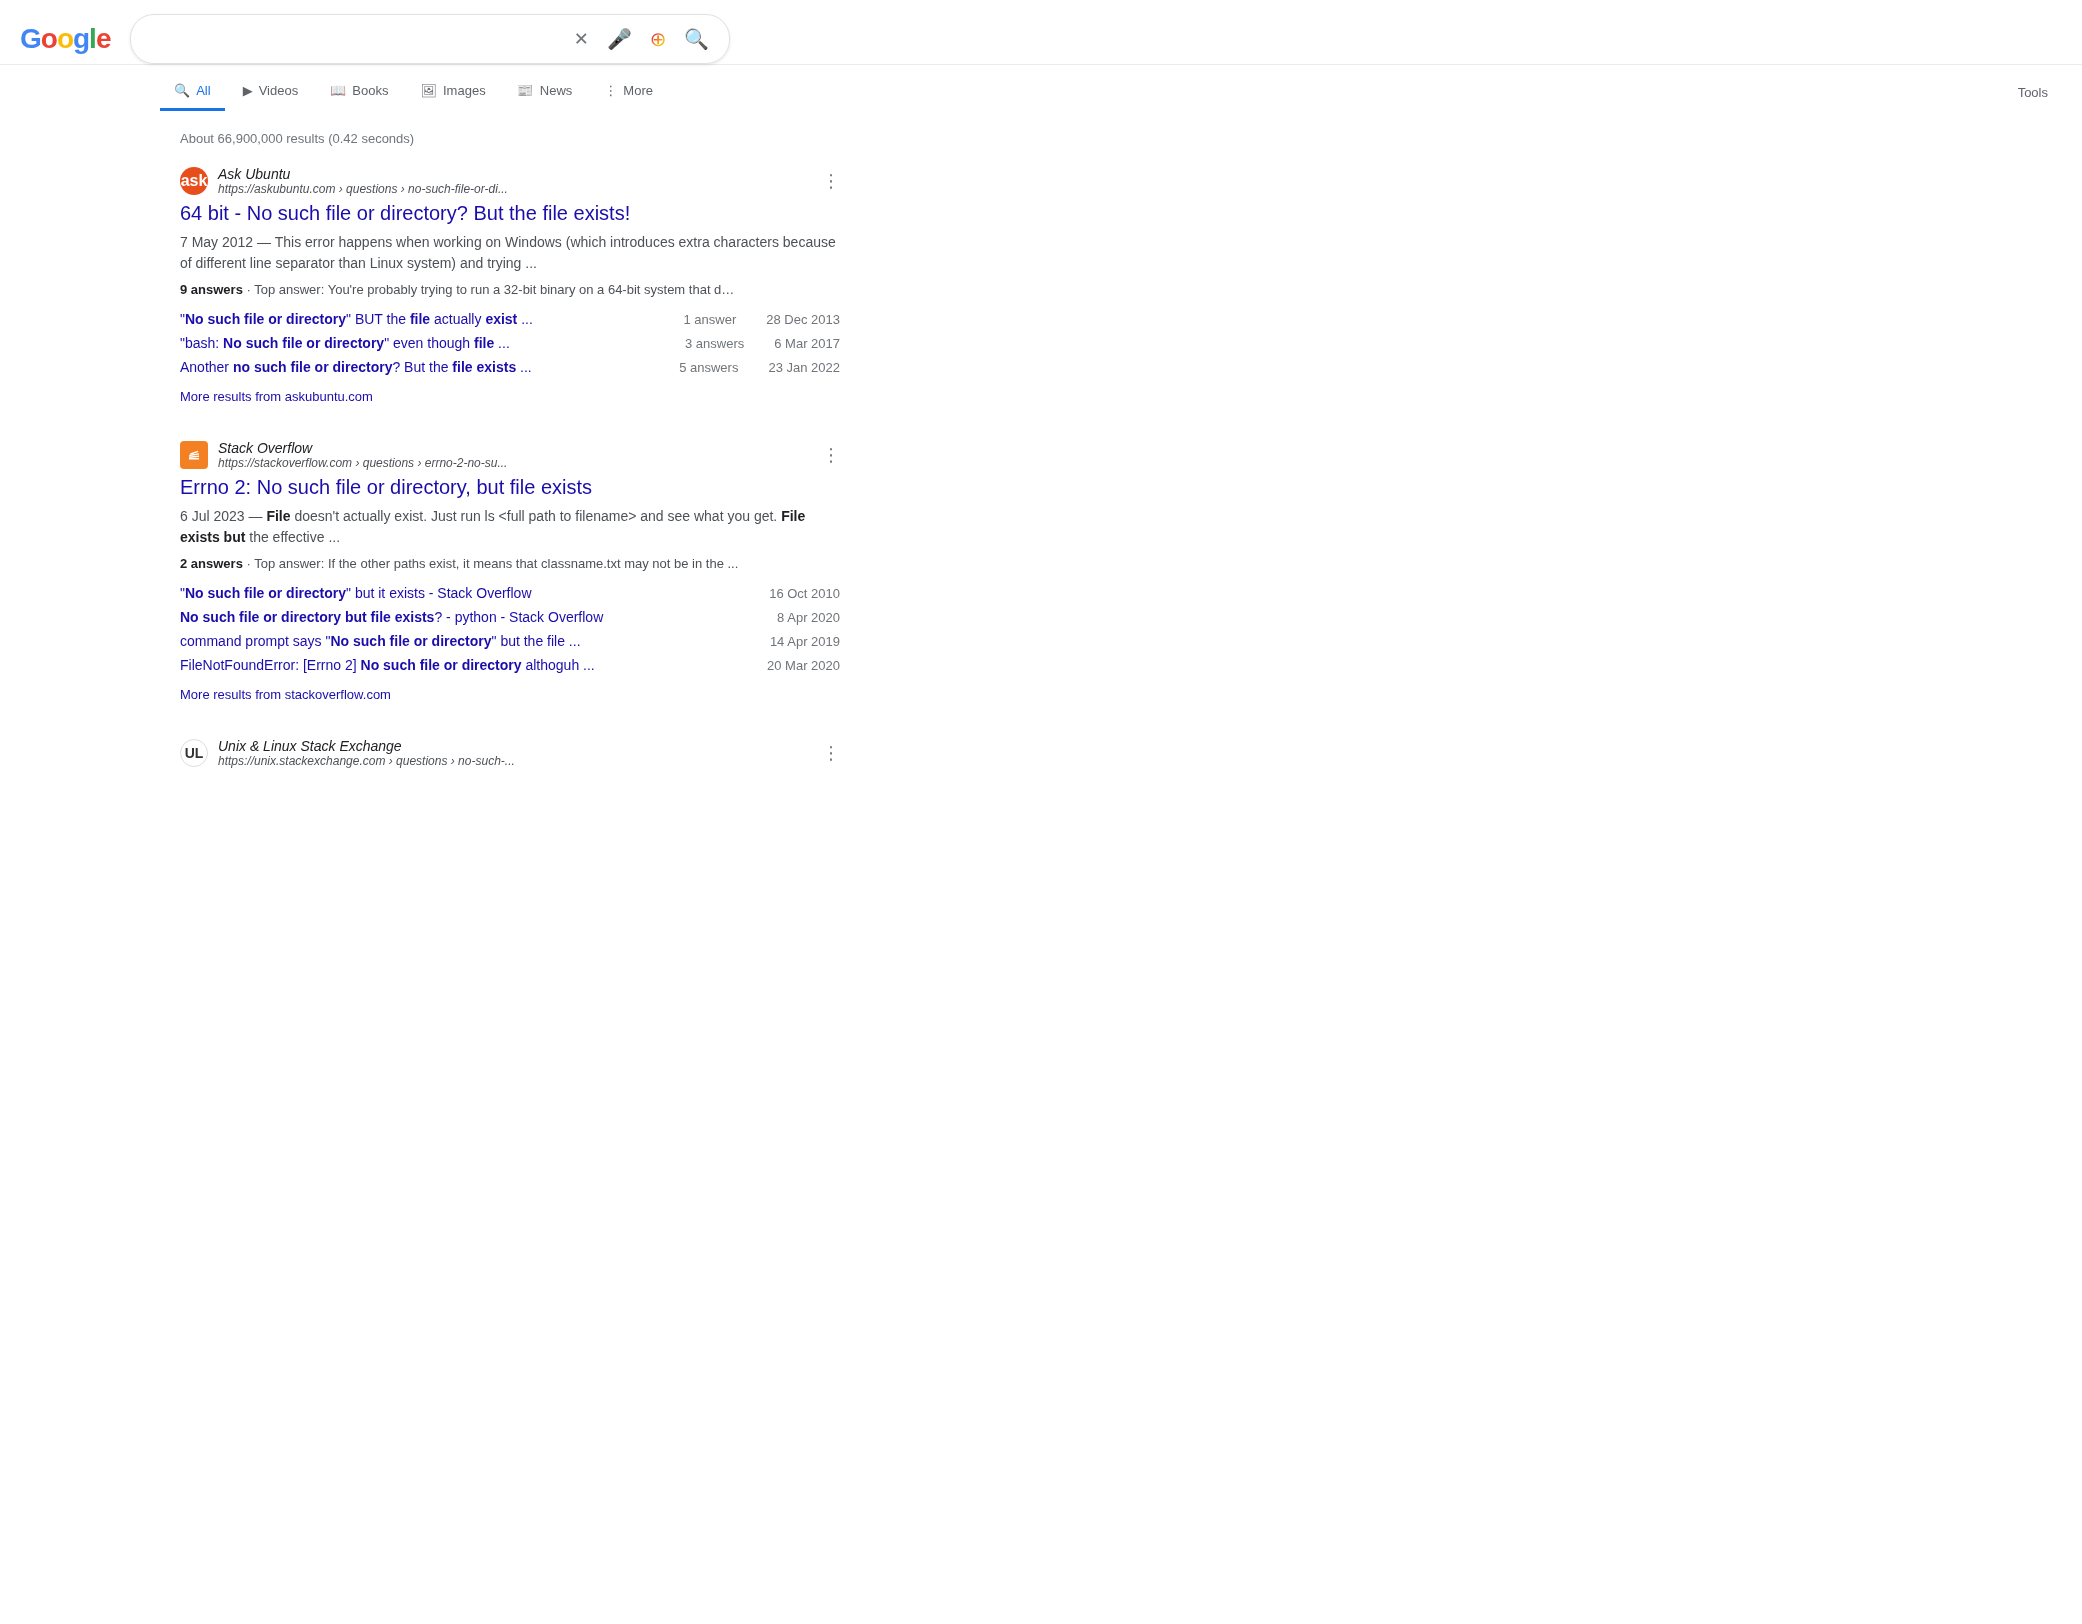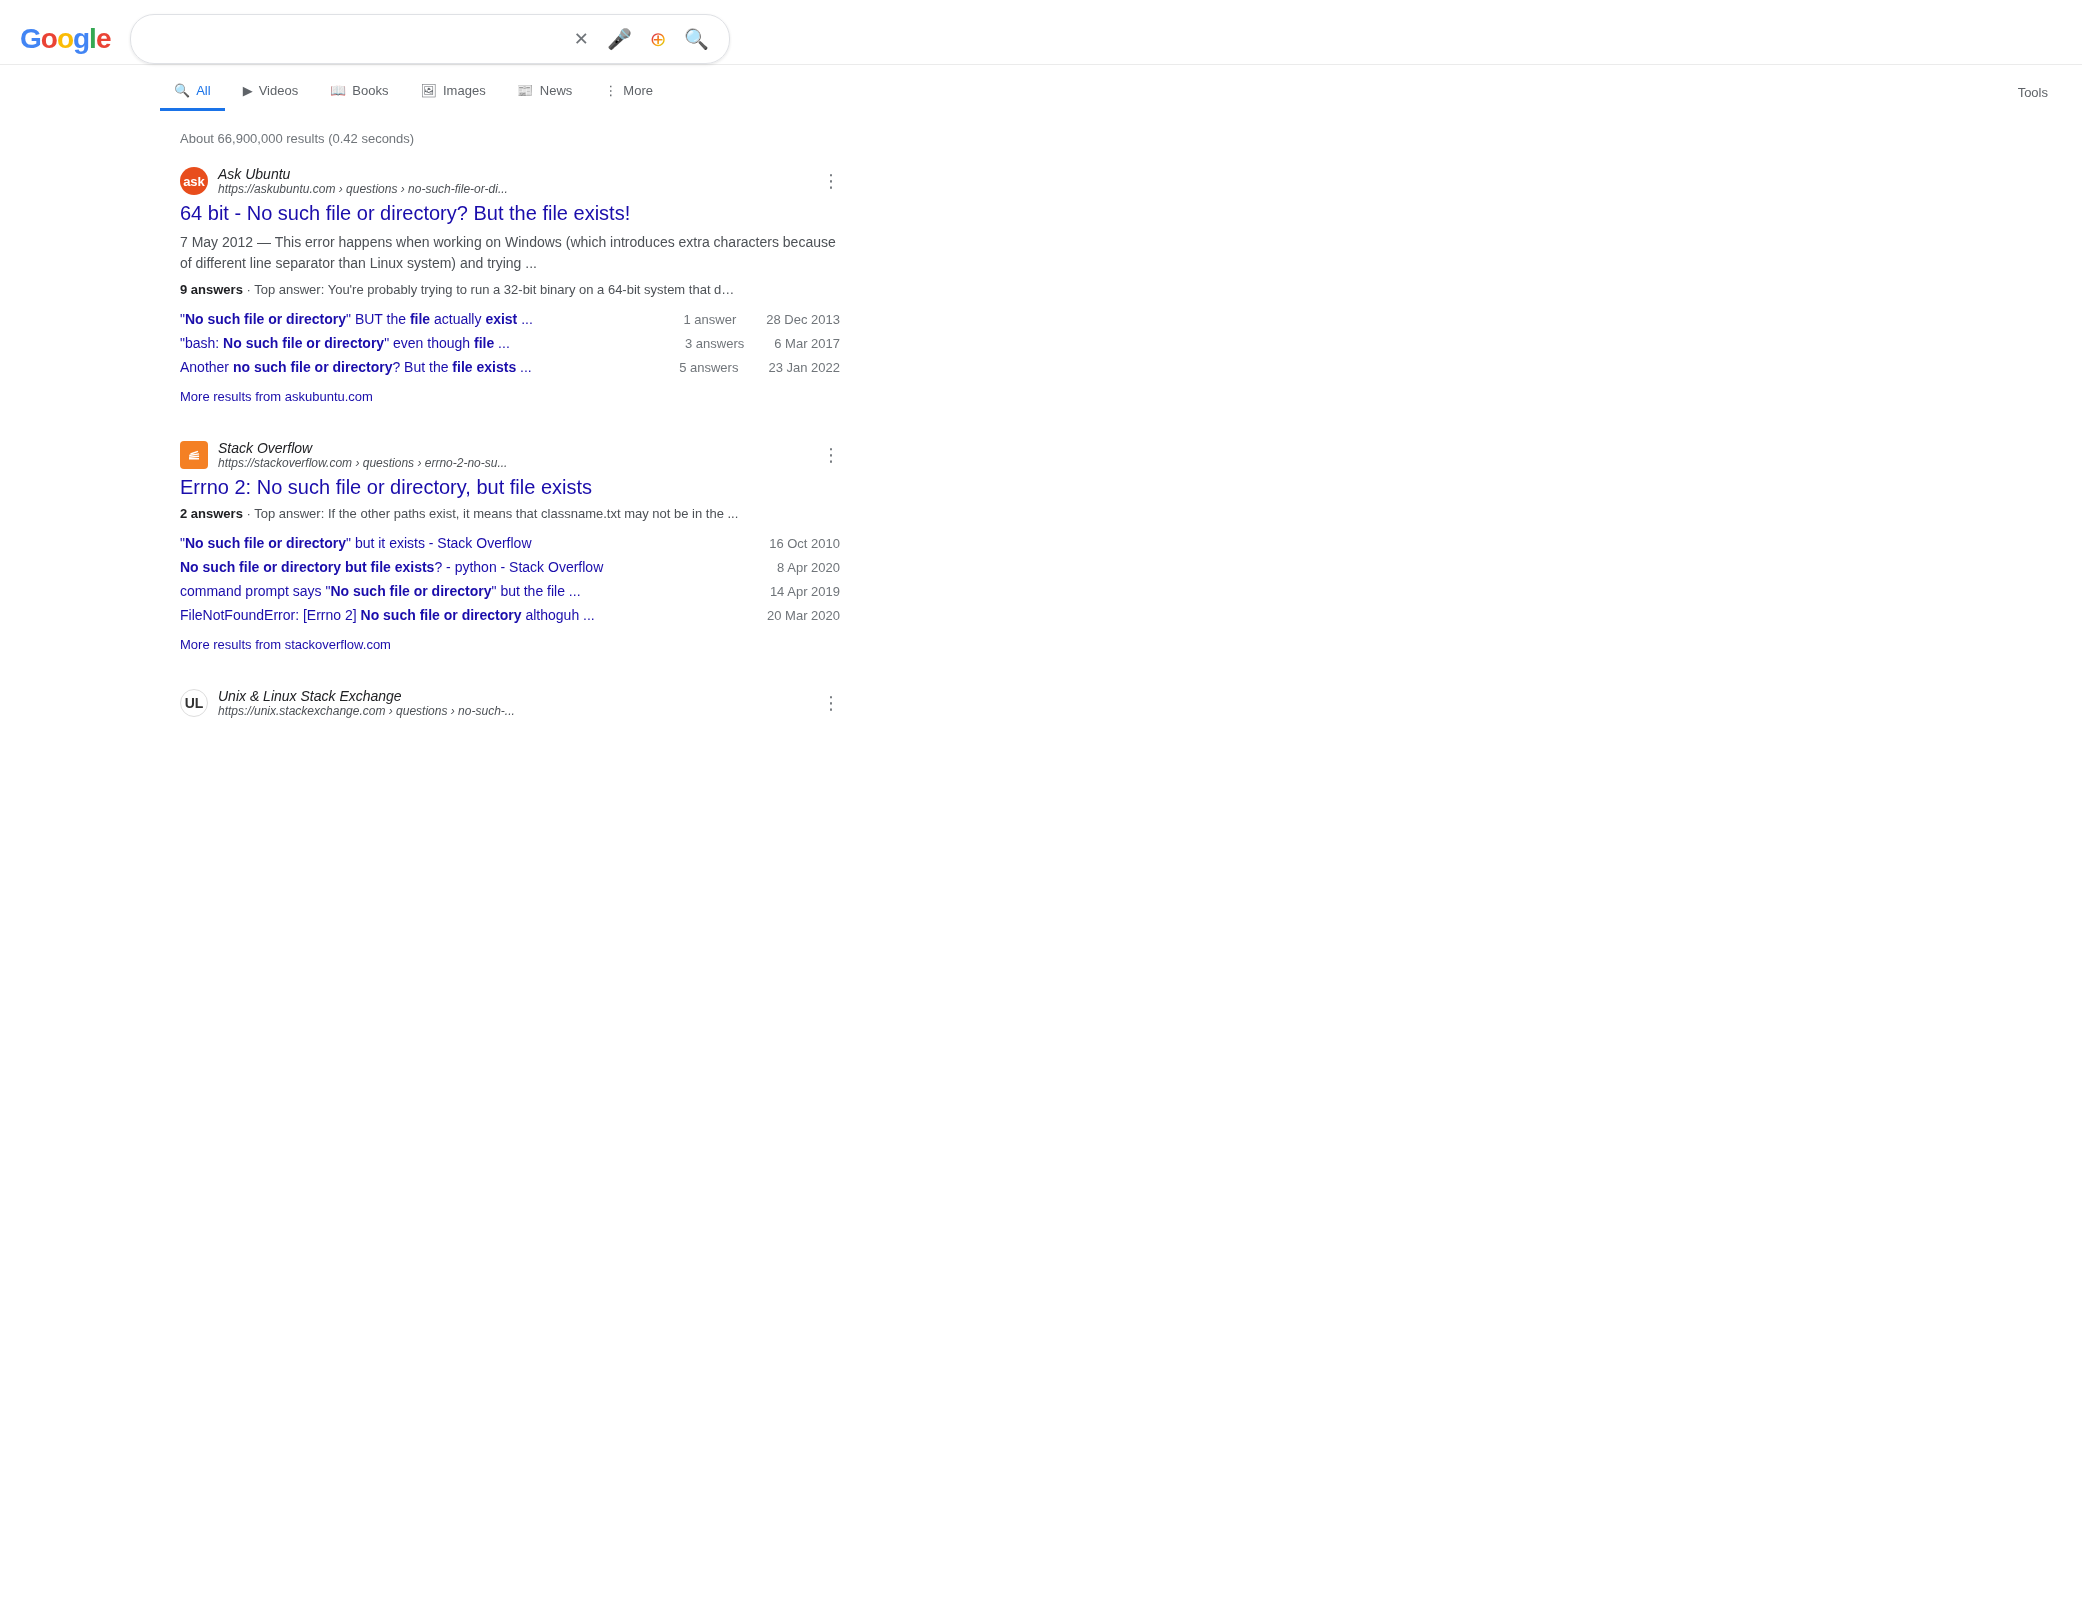--- a/index.html
+++ b/index.html
@@ -111,21 +111,21 @@
       gap: 10px;
       margin-bottom: 4px;
     }
     .site-favicon {
       width: 28px;
       height: 28px;
       border-radius: 50%;
       display: flex;
       align-items: center;
       justify-content: center;
-      font-size: 13px;
+      font-size: 16px;
       font-weight: bold;
       color: white;
       flex-shrink: 0;
     }
     .favicon-askubuntu { background: #e84d1c; }
     .favicon-stackoverflow { background: #f48024; }
     .favicon-unix {
       background: #fff;
       border: 1px solid #ddd;
       color: #333;
@@ -319,20 +319,23 @@
       </div>
       <div class="site-url-block">
         <span class="site-name">Stack Overflow</span>
         <span class="site-url">https://stackoverflow.com › questions › errno-2-no-su...</span>
       </div>
       <span class="more-btn">⋮</span>
     </div>
     <a class="result-title" href="#">
       Errno 2: <b>No such file or directory</b>, but <b>file exists</b>
     </a>
+    <div class="result-snippet">
+      <span>6 Jul 2023</span> — <b>File</b> doesn't actually exist. Just run ls &lt;full path to filename&gt; and see what you get. <b>File exists but</b> the effective ...
+    </div>
     <div class="answers-line">
       <b>2 answers</b> · Top answer: <span>If the other paths exist, it means that classname.txt may not be in the ...</span>
     </div>
     <div class="sub-results">
       <div class="sub-result-row">
         <a class="sub-result-link" href="#">"<b>No such file or directory</b>" but it exists - Stack Overflow</a>
         <div class="sub-meta">
           <span>16 Oct 2010</span>
         </div>
       </div>

